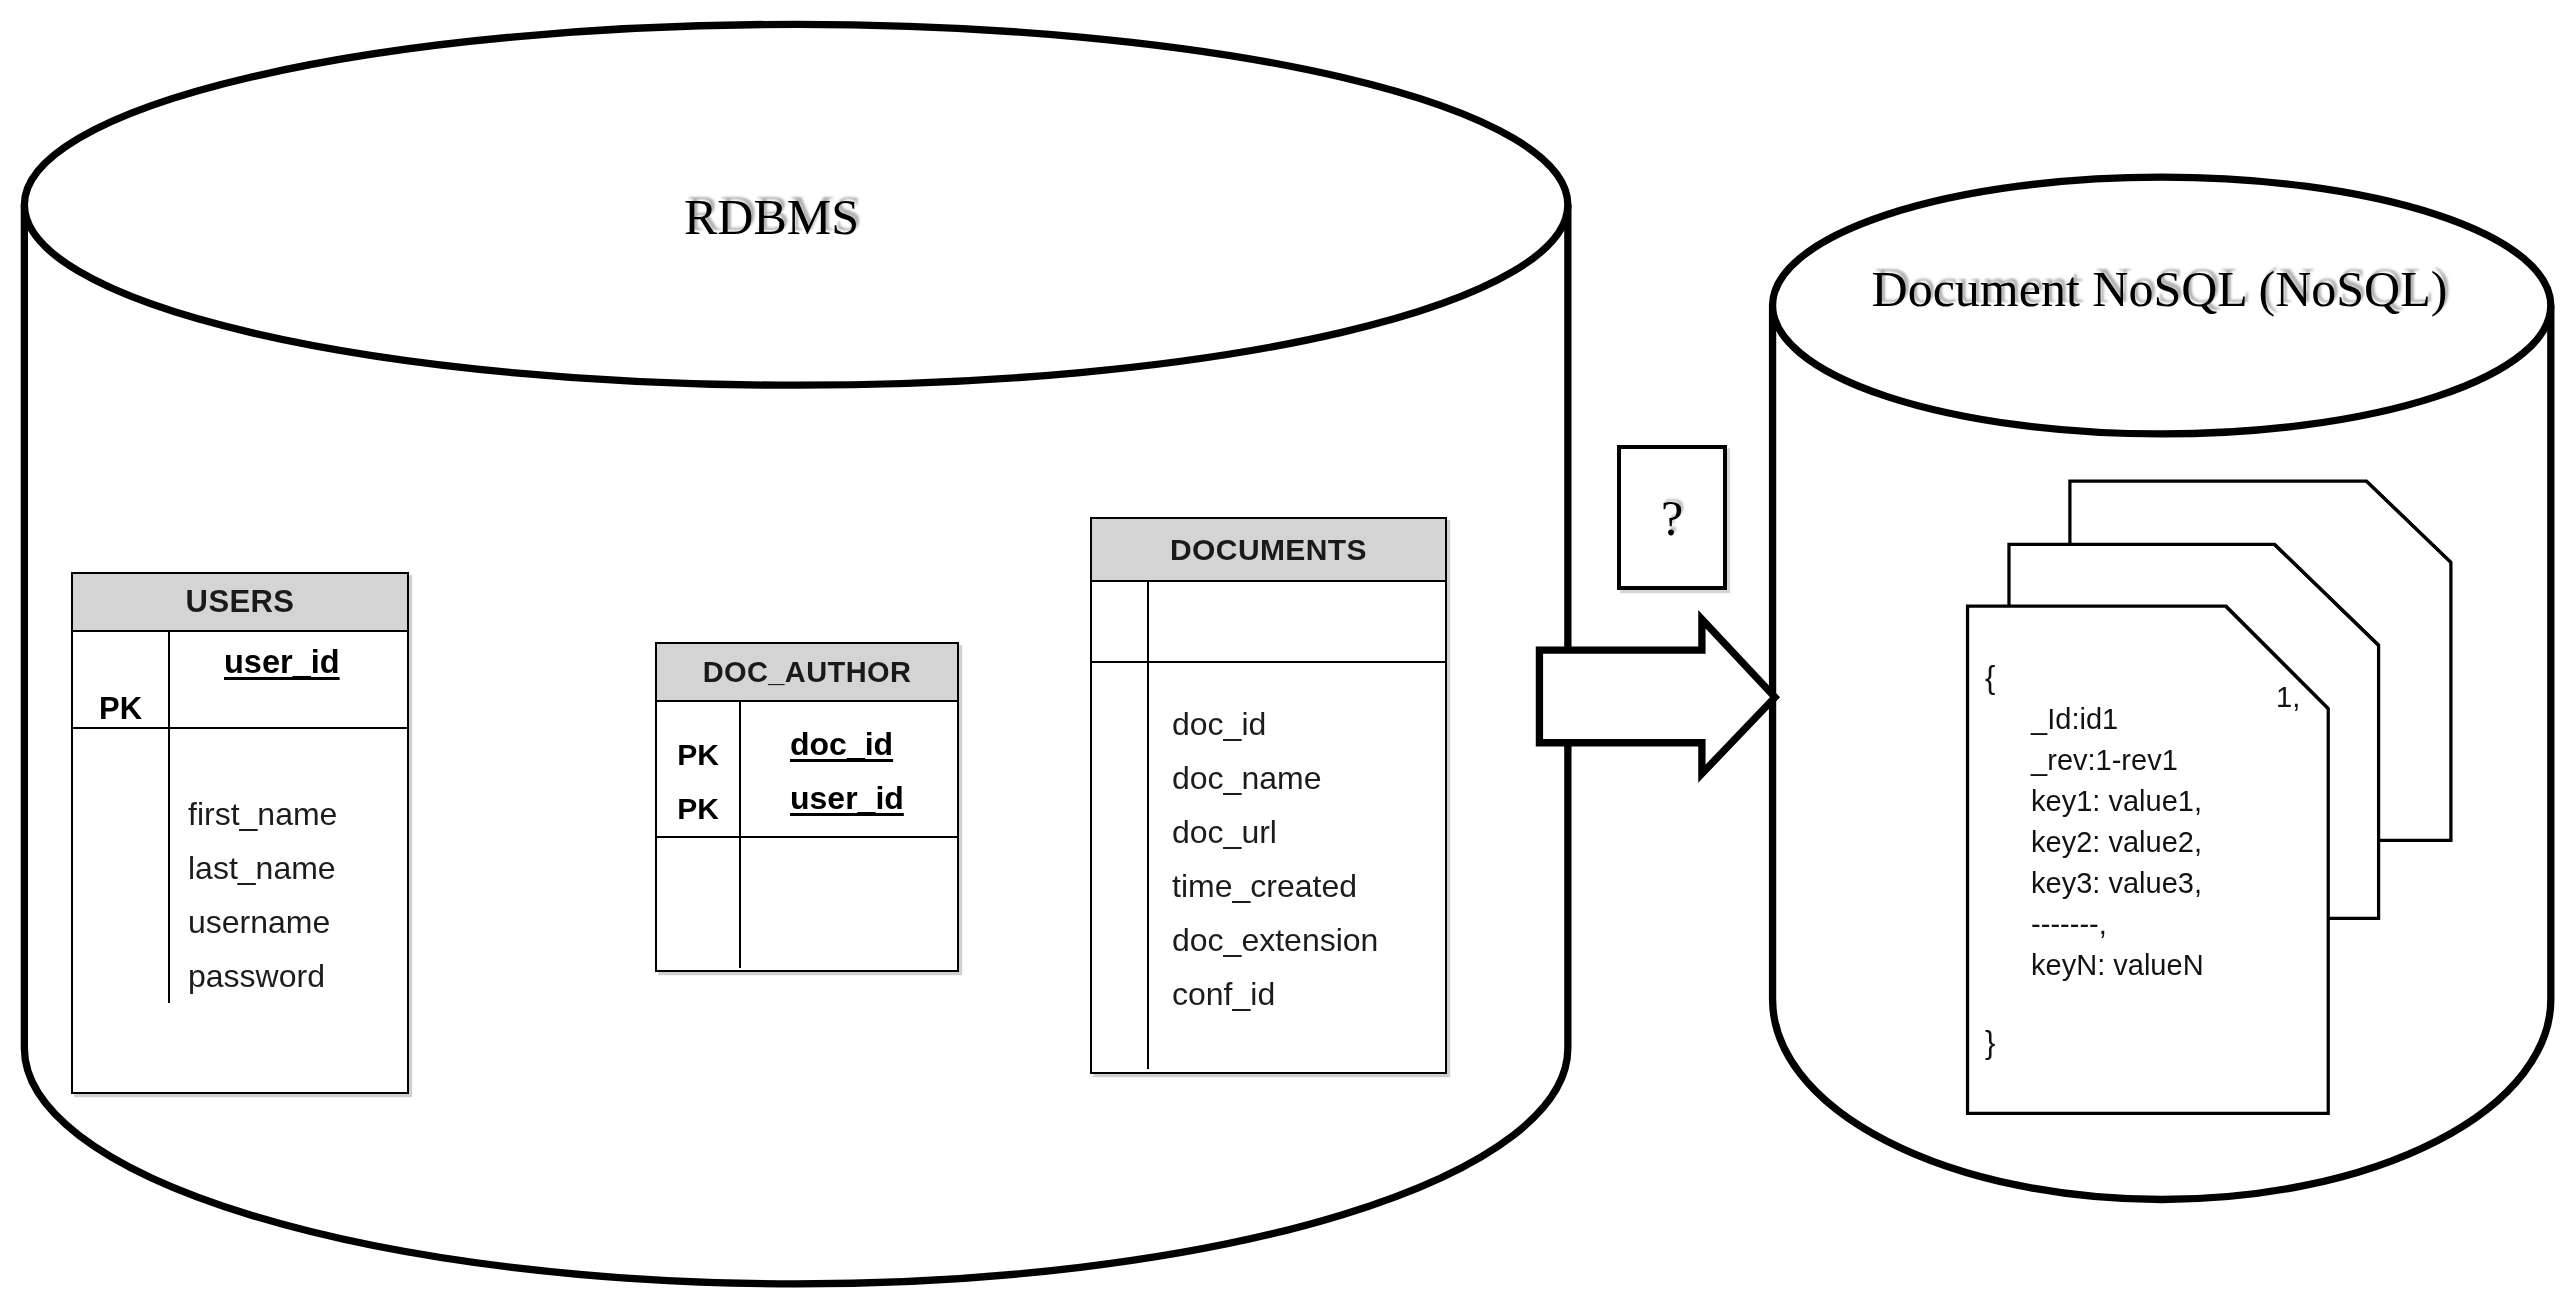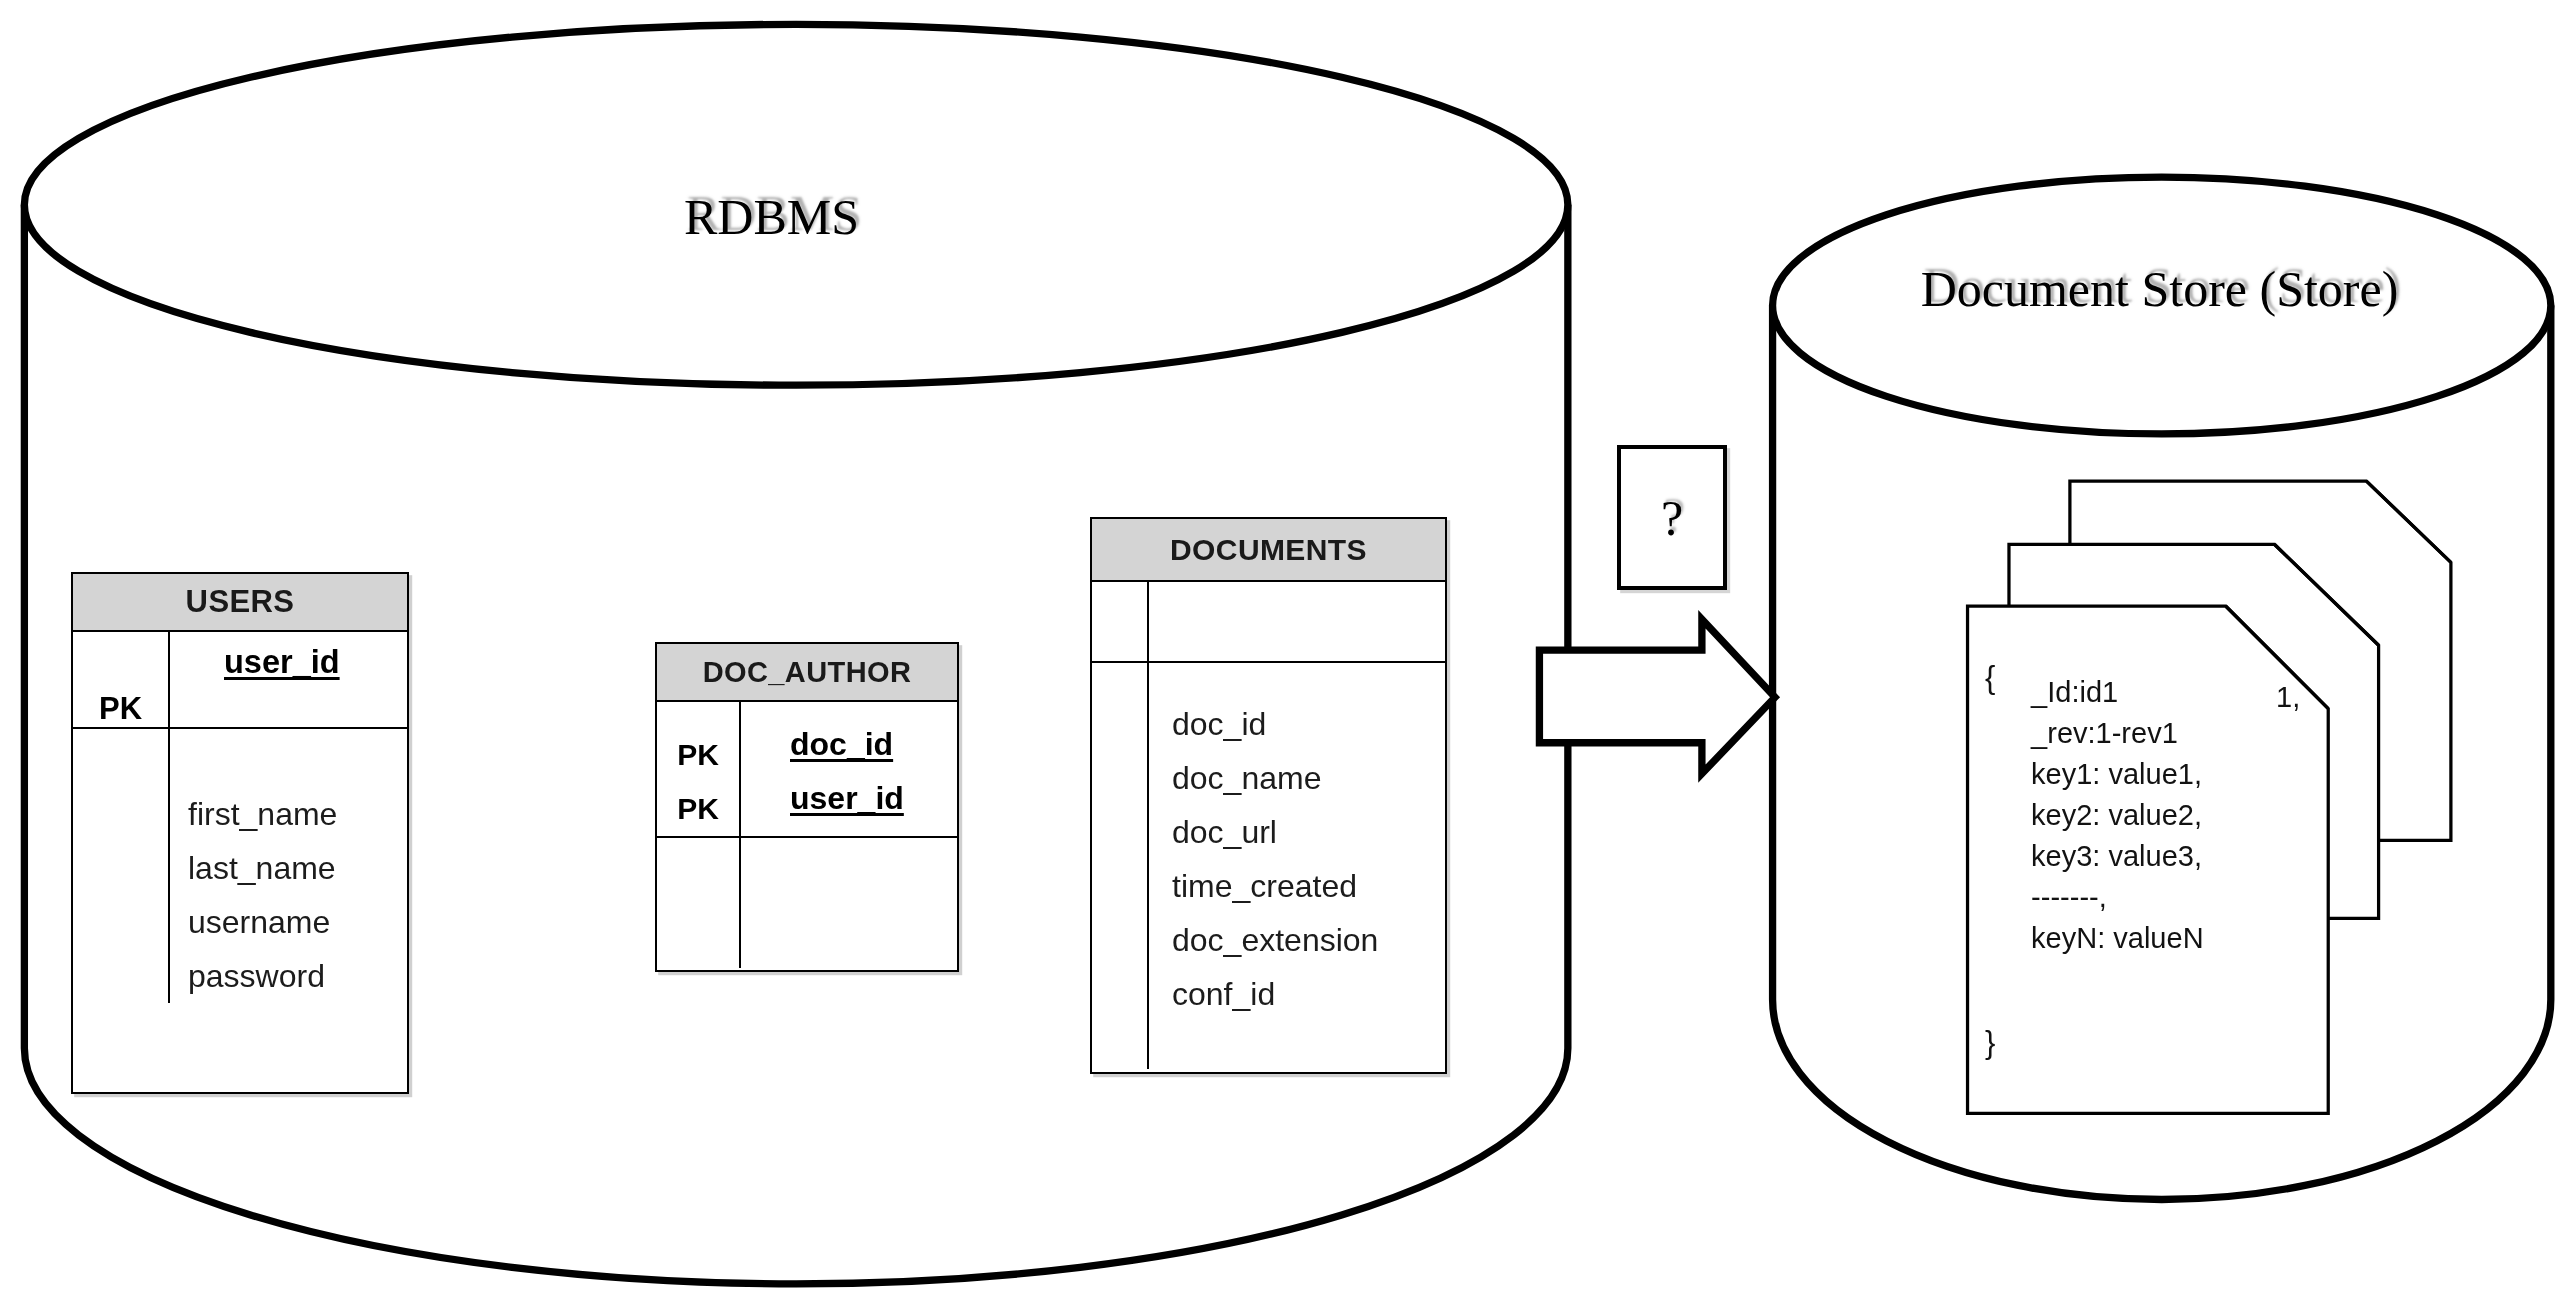--- a/index.html
+++ b/index.html
@@ -99,21 +99,21 @@
     box-sizing:border-box;
   }
   #question-box .qmark{
     font-family:"Liberation Serif",serif;font-size:50px;color:#000;
     text-shadow:2.4px -3.2px 2.4px rgba(170,170,170,0.8);
     line-height:1;
   }
 
   
   #doc-json{
-    position:absolute;left:2015px;top:672px;width:325px;
+    position:absolute;left:2015px;top:699px;width:325px;
     font-family:"Liberation Sans",sans-serif;
     font-size:29px;line-height:41px;color:#121212;
     white-space:pre;
   }
   #doc-brace-open{position:absolute;left:1985px;top:660px;font-size:31px;color:#121212;}
   #doc-brace-close{position:absolute;left:1985px;top:1025px;font-size:31px;color:#121212;}
   #doc-partial{position:absolute;left:2276px;top:681px;font-size:29px;color:#121212;}
 </style>
 </head>
 <body>
@@ -131,21 +131,21 @@
 
   <div class="cyl-title" id="rdbms-title">RDBMS</div>
 
   <svg class="layer" viewBox="0 0 3171 1612" preserveAspectRatio="none">
     <path d="M 2182 376 L 2182 1230
              A 479 246 0 0 0 3140 1230
              L 3140 376" fill="#ffffff" stroke="#000000" stroke-width="9"></path>
     <ellipse cx="2661" cy="376" rx="479" ry="158" fill="#ffffff" stroke="#000000" stroke-width="9"></ellipse>
   </svg>
 
-  <div class="cyl-title" id="nosql-title">Document Store (Store)</div>
+  <div class="cyl-title" id="nosql-title">Document NoSQL (NoSQL)</div>
 
   <svg class="layer" viewBox="0 0 3171 1612" preserveAspectRatio="none">
     <path d="M 1895 800
              L 2095 800
              L 2095 762
              L 2185 858
              L 2095 952
              L 2095 914
              L 1895 914 Z" fill="#ffffff" stroke="#000000" stroke-width="9" stroke-linejoin="miter"></path>
   </svg>

